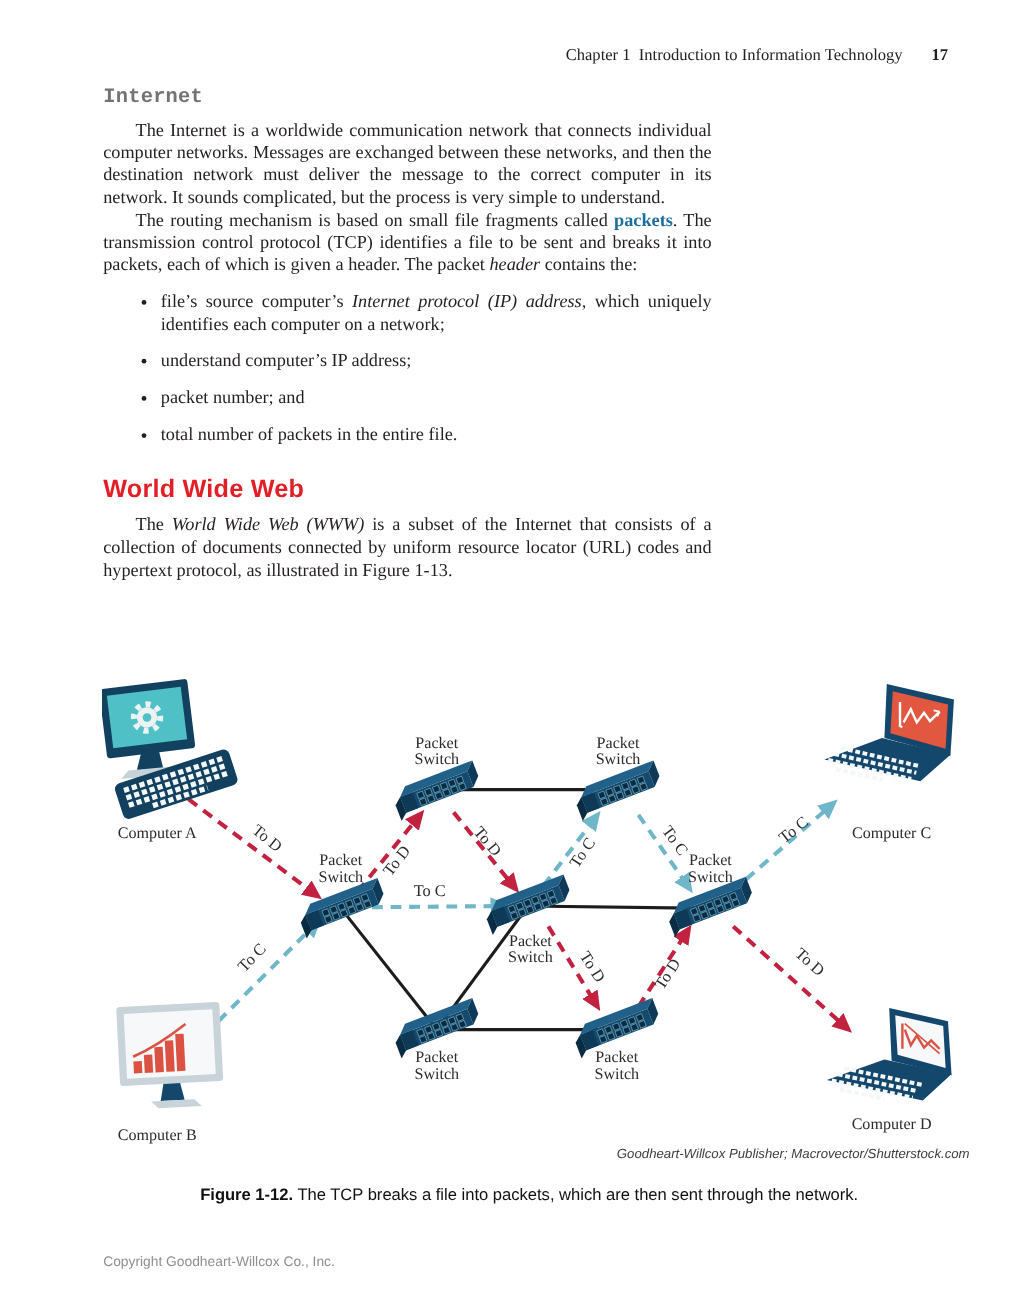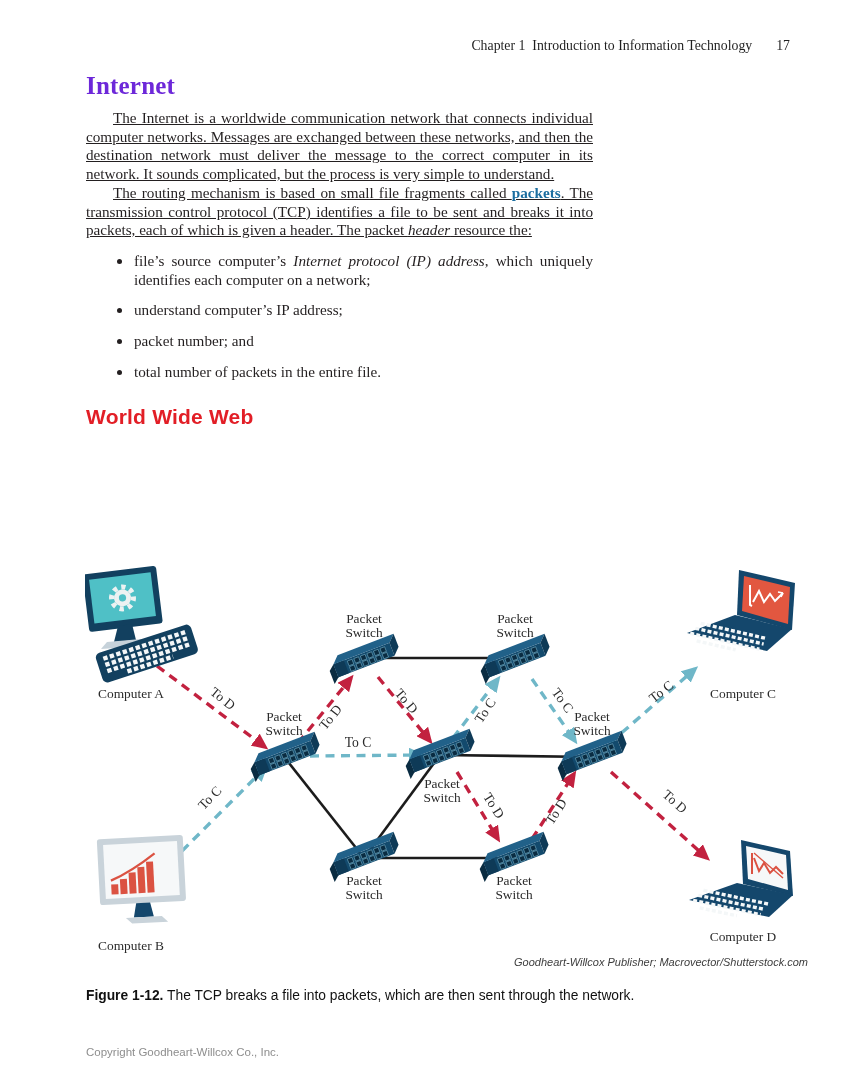--- a/index.html
+++ b/index.html
@@ -1,61 +1,62 @@
 <!DOCTYPE html>
 <html><head>
 <meta charset="utf-8">
 <style>
   html,body{margin:0;padding:0;background:#ffffff;}
   .page{position:relative;width:849px;height:1087px;background:#ffffff;overflow:hidden;
         font-family:"Liberation Serif",serif;color:#231f20;}
   .running-head{position:absolute;top:38px;left:0;width:790px;display:flex;justify-content:flex-end;
         align-items:baseline;font-size:13.8px;color:#1f1f1f;white-space:pre;}
-  .running-head .pagenum{font-weight:normal;margin-left:24px;}
+  .running-head .pagenum{font-weight:bold;margin-left:24px;}
   .content{position:absolute;left:86px;top:72px;width:507px;}
-  h1.sec{font-family:Liberation Serif, serif;font-weight:700;font-size:25px;
-        color:#6d28d9;margin:0 0 9px 0;letter-spacing:.2px;}
+  h1.sec{font-family:Liberation Mono, monospace;font-weight:700;font-size:17px;
+        color:#737373;margin:0 0 9px 0;letter-spacing:.2px;}
   h2.sec{font-family:"Liberation Sans",sans-serif;font-weight:700;font-size:21px;
         color:#E21E26;margin:24px 0 9px 0;letter-spacing:.2px;}
-  .content p{margin:0;font-size:15.2px;line-height:18.7px;text-align:justify;text-decoration:underline;}
+  .content p{margin:0;font-size:15.2px;line-height:18.7px;text-align:justify;}
   .content p.indent{text-indent:27px;}
   .term{font-weight:bold;color:#1C6EA0;}
   ul.hdr{margin:0;padding-left:47px;list-style:disc;}
   ul.hdr li{font-size:15.2px;line-height:18.7px;padding-left:1px;text-align:justify;margin-top:12px;}
   .figure-credit{position:absolute;top:956px;right:41px;font-family:"Liberation Sans",sans-serif;
         font-style:italic;font-size:11px;color:#3d3d3d;}
   .figure-caption{position:absolute;left:86px;top:974px;width:710px;
-        font-family:"Liberation Sans",sans-serif;font-size:13.8px;color:#111;}
+        font-family:"Liberation Sans",sans-serif;font-size:13.8px;color:#111;text-align:center;}
   .figure-caption b{font-weight:700;}
   .footer{position:absolute;left:86px;top:1046px;font-family:"Liberation Sans",sans-serif;
         font-size:11.5px;color:#8E8E8E;}
   svg text{font-family:"Liberation Serif",serif;fill:#2b2b2b;}
   .node-label{font-size:13.4px;}
   .edge-label{font-size:13.6px;}
 </style>
 </head>
 <body>
 
 <div class="page">
 
   <div class="running-head">
     <span>Chapter 1  Introduction to Information Technology</span><span class="pagenum">17</span>
   </div>
 
   <div class="content">
     <h1 class="sec">Internet</h1>
     <p class="indent">The Internet is a worldwide communication network that connects individual computer networks. Messages are exchanged between these networks, and then the destination network must deliver the message to the correct computer in its network. It sounds complicated, but the process is very simple to understand.</p>
-    <p class="indent"><span>The routing mechanism is based on small file fragments called </span><span class="term">packets</span><span>. The transmission control protocol (TCP) identifies a file to be sent and breaks it into packets, each of which is given a header. The packet </span><em>header</em><span> resource the:</span></p>
+    <p class="indent"><span>The routing mechanism is based on small file fragments called </span><span class="term">packets</span><span>. The transmission control protocol (TCP) identifies a file to be sent and breaks it into packets, each of which is given a header. The packet </span><em>header</em><span> contains the:</span></p>
     <ul class="hdr">
       <li><span>file’s source computer’s </span><em>Internet protocol (IP) address</em><span>, which uniquely identifies each computer on a network;</span></li>
       <li><span>understand computer’s IP address;</span></li>
       <li><span>packet number; and</span></li>
       <li><span>total number of packets in the entire file.</span></li>
     </ul>
     <h2 class="sec">World Wide Web</h2>
+    <p class="indent"><span>The </span><em>World Wide Web (WWW)</em><span> is a subset of the Internet that consists of a collection of documents connected by uniform resource locator (URL) codes and hypertext protocol, as illustrated in Figure 1-13.</span></p>
   </div>
 
   <svg style="position:absolute;left:85px;top:560px;" width="712" height="400" viewBox="0 0 712 400">
     <defs>
       <marker id="arrR" markerWidth="5" markerHeight="4.4" refX="3.6" refY="2.2" orient="auto">
         <path d="M0,0 L4.8,2.2 L0,4.4 Z" fill="#C2213F"></path>
       </marker>
       <marker id="arrT" markerWidth="5" markerHeight="4.4" refX="3.6" refY="2.2" orient="auto">
         <path d="M0,0 L4.8,2.2 L0,4.4 Z" fill="#6FB7C8"></path>
       </marker>

